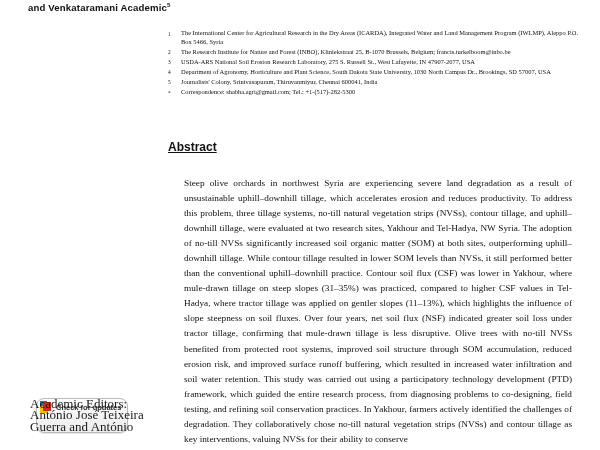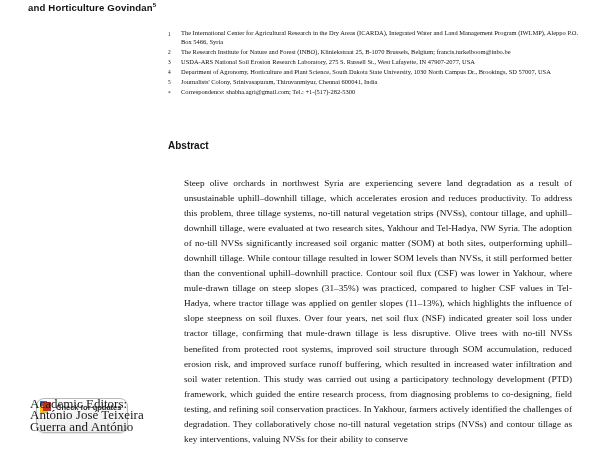--- a/index.html
+++ b/index.html
@@ -71,22 +71,23 @@
     font-family: "Liberation Serif", serif;
   }
 
   
   .abstract-heading {
     position: absolute;
     left: 168px;
     top: 140px;
     font-family: "Liberation Sans", "DejaVu Sans", sans-serif;
     font-weight: bold;
-    font-size: 10px;
-    color: #111;
+    font-size: 12px;
+    color: #111;
+    text-decoration: underline;
   }
   .abstract-body {
     position: absolute;
     left: 168px;
     top: 160px;
     width: 420px;
     font-size: 9.25px;
     line-height: 15.05px;
     text-align: justify;
     text-justify: inter-word;
@@ -156,21 +157,21 @@
     color: #1a1a1a;
     font-family: "Liberation Serif", "DejaVu Serif", serif;
   }
 </style>
 </head>
 <body>
 
 <div class="page">
 
   <div class="authors-line">
-    <span>and  Horticulture Govindan</span><sup>5</sup>
+    <span>and  Venkataramani Academic</span><sup>5</sup>
   </div>
 
   <div class="affiliations">
     <div class="aff-row">
       <div class="aff-num">1</div>
       <div class="aff-text">The International Center for Agricultural Research in the Dry Areas (ICARDA), Integrated Water and Land Management Program (IWLMP), Aleppo P.O. Box 5466, Syria</div>
     </div>
     <div class="aff-row">
       <div class="aff-num">2</div>
       <div class="aff-text">The Research Institute for Nature and Forest (INBO), Kliniekstraat 25, B-1070 Brussels, Belgium; francis.turkelboom@inbo.be</div>

